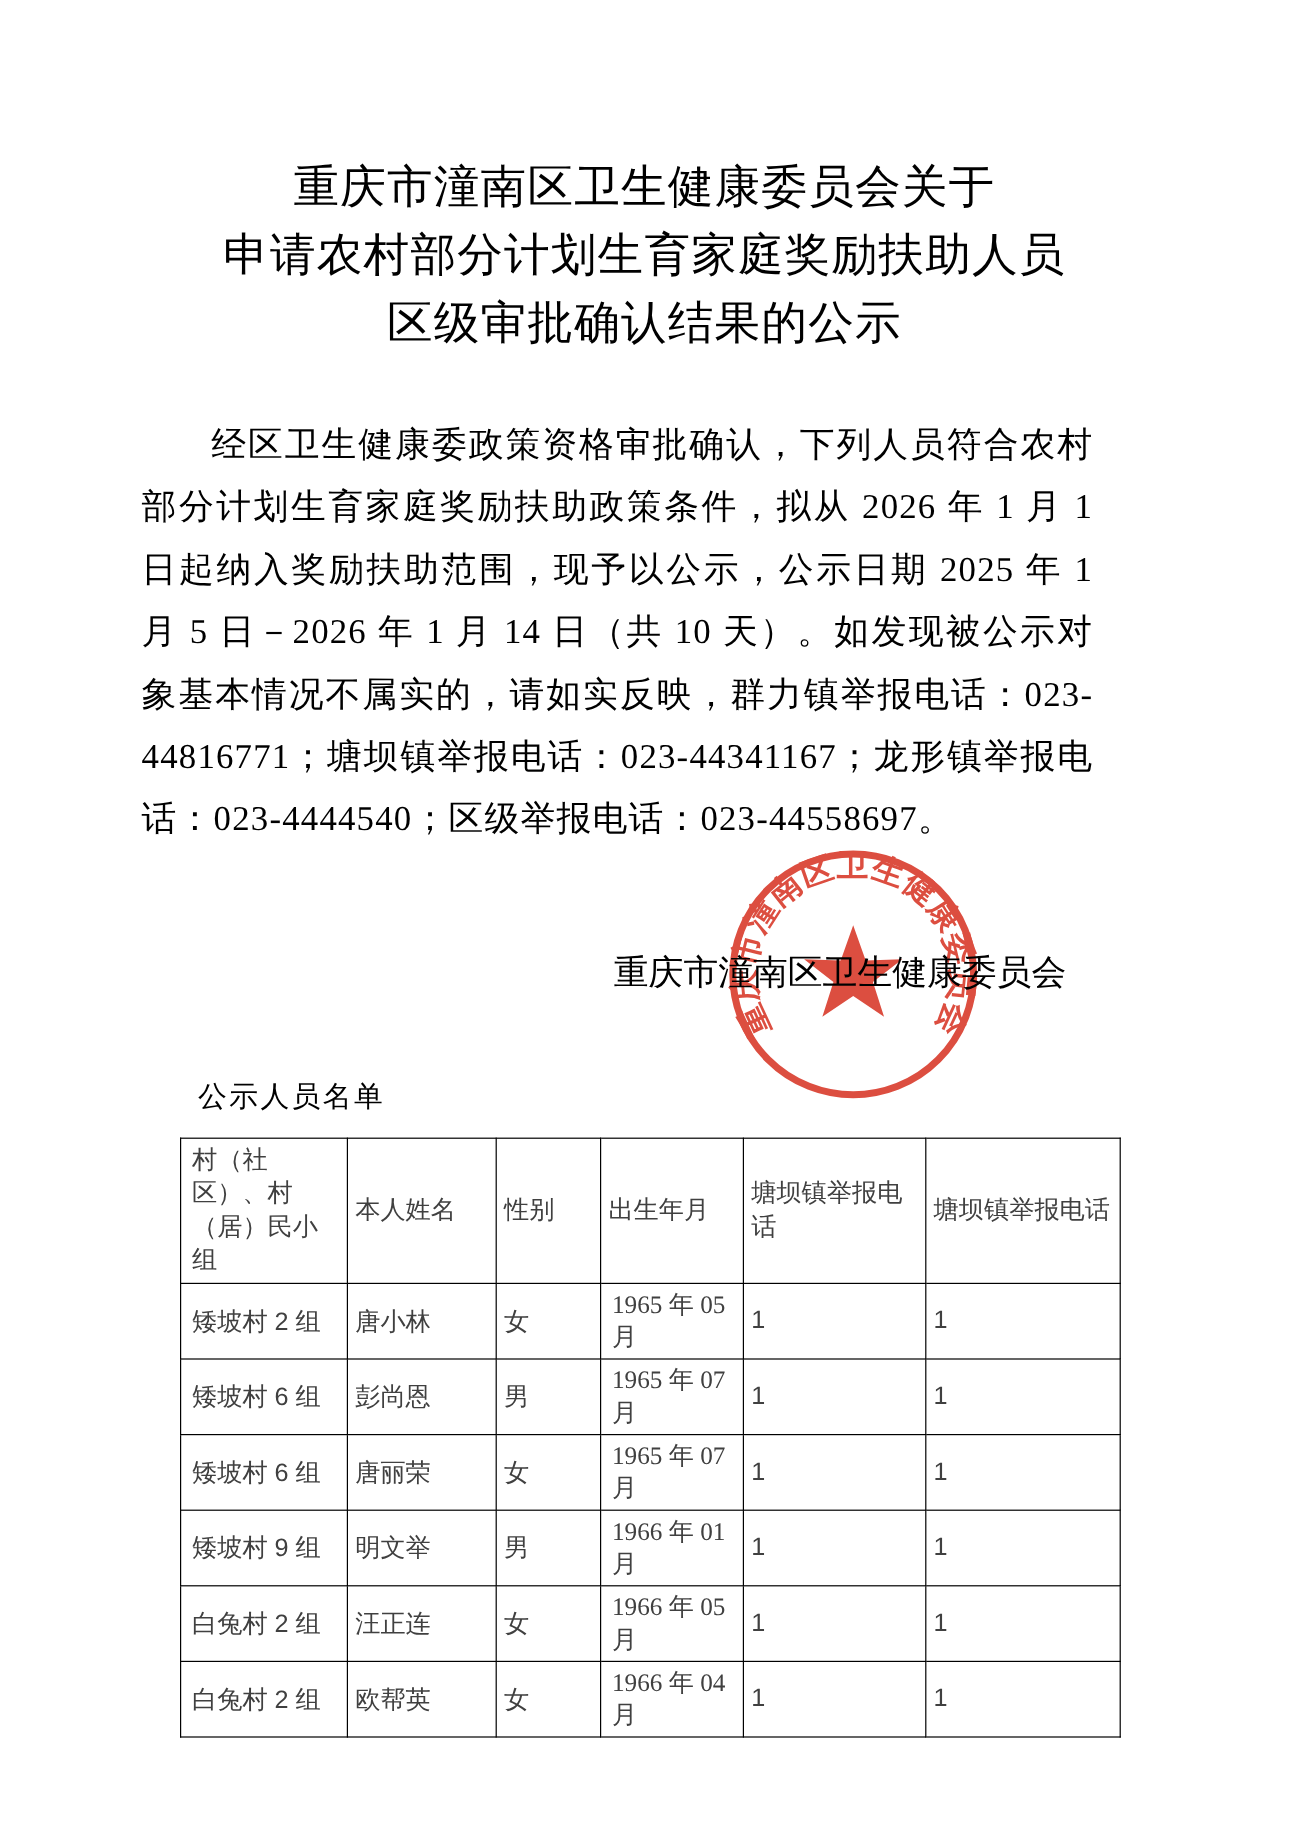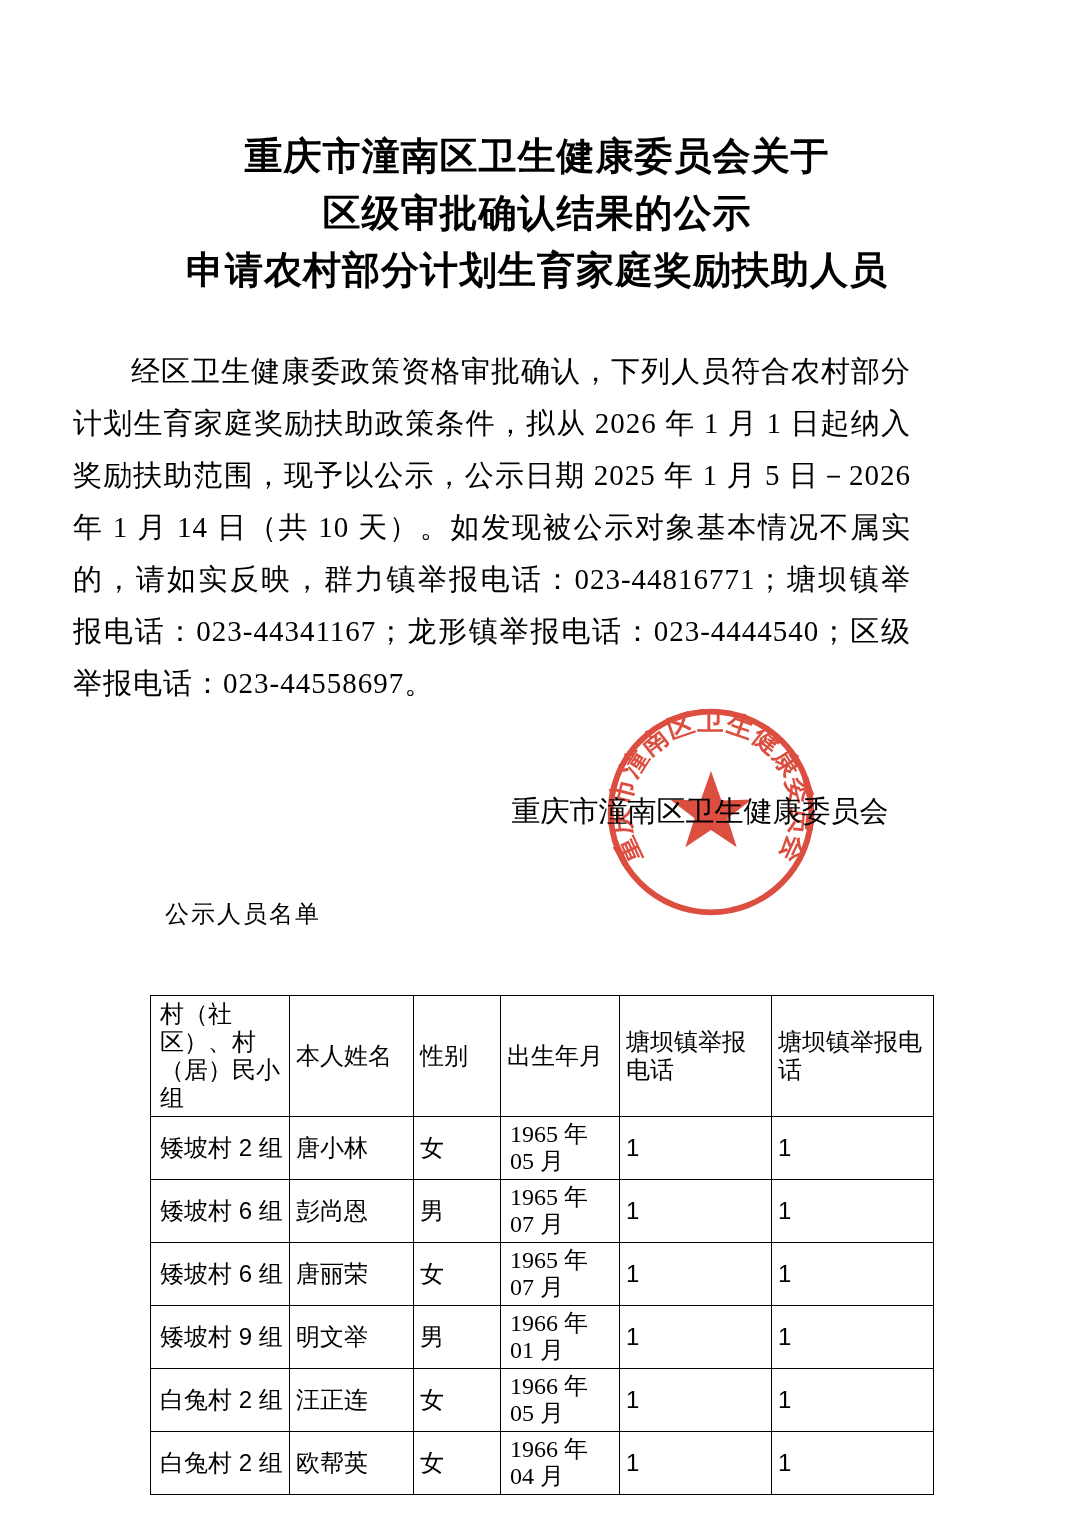--- a/index.html
+++ b/index.html
@@ -8,27 +8,27 @@
     width: 1074px;
     height: 1520px;
     background: #ffffff;
     color: #000;
     font-family: "Liberation Serif", "DejaVu Serif", serif;
     overflow: hidden;
   }
   .doc-title {
     padding-top: 128px;
     text-align: center;
-    font-weight: 700;
+    font-weight: 400;
     font-size: 38px;
     line-height: 57px;
     letter-spacing: 1px;
   }
   .body-paragraph {
-    margin: 46px 163px 0 73px;
+    margin: 46px 163px 0 118px;
     font-size: 29px;
     line-height: 52px;
     text-align: justify;
     text-indent: 2em;
     letter-spacing: 1px;
   }
   .signature {
     position: absolute;
     top: 786px;
     left: 460px;
@@ -49,28 +49,28 @@
   }
   .list-title {
     position: absolute;
     top: 898px;
     left: 165px;
     font-size: 24px;
     letter-spacing: 2px;
   }
   table.persons-table {
     position: absolute;
-    top: 995px;
+    top: 948px;
     left: 150px;
     width: 783px;
     border-collapse: collapse;
     table-layout: fixed;
     font-family: "Liberation Sans", "DejaVu Sans", sans-serif;
-    font-size: 24px;
-    color: #000000;
+    font-size: 21px;
+    color: #404040;
   }
   .persons-table th, .persons-table td {
     border: 1px solid #000;
     box-sizing: border-box;
     vertical-align: middle;
     font-weight: 400;
     padding: 4px 6px;
   }
   .persons-table thead th { height: 86px; line-height: 28px; }
   .persons-table tbody td { height: 58px; }
@@ -78,22 +78,22 @@
   .ac { text-align: left; }
   .date-cell { text-align: left; padding-left: 9px !important; line-height: 27px; font-family: Liberation Serif, serif; }
 </style>
 </head>
 <body>
 
 <div class="page">
 
   <div class="doc-title">
     <div>重庆市潼南区卫生健康委员会关于</div>
+    <div>申请农村部分计划生育家庭奖励扶助人员</div>
     <div>区级审批确认结果的公示</div>
-    <div>申请农村部分计划生育家庭奖励扶助人员</div>
   </div>
 
   <p class="body-paragraph">经区卫生健康委政策资格审批确认，下列人员符合农村部分计划生育家庭奖励扶助政策条件，拟从 2026 年 1 月 1 日起纳入奖励扶助范围，现予以公示，公示日期 2025 年 1 月 5 日－2026 年 1 月 14 日（共 10 天）。如发现被公示对象基本情况不属实的，请如实反映，群力镇举报电话：023-44816771；塘坝镇举报电话：023-44341167；龙形镇举报电话：023-4444540；区级举报电话：023-44558697。</p>
 
   <div class="signature">
     <div>重庆市潼南区卫生健康委员会</div>
   </div>
 
   <div class="stamp">
     <svg viewBox="0 0 230 230" width="224" height="224">

